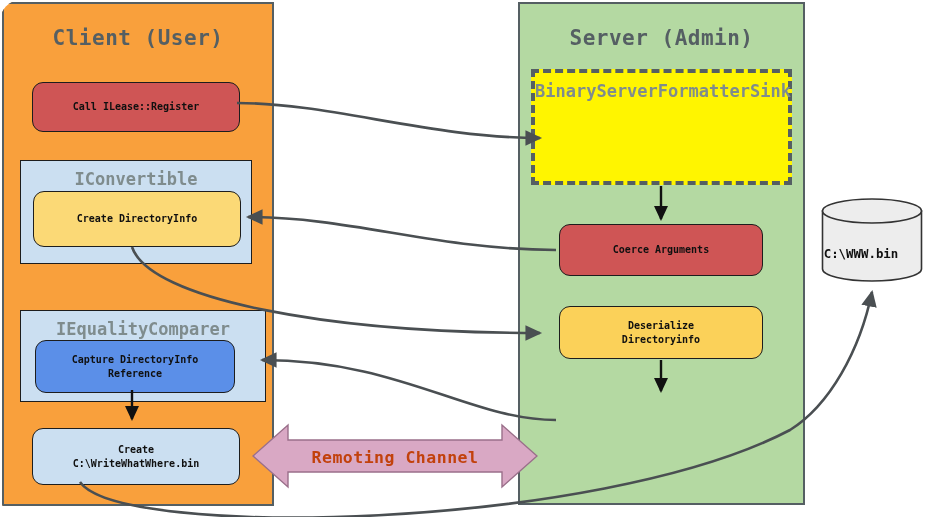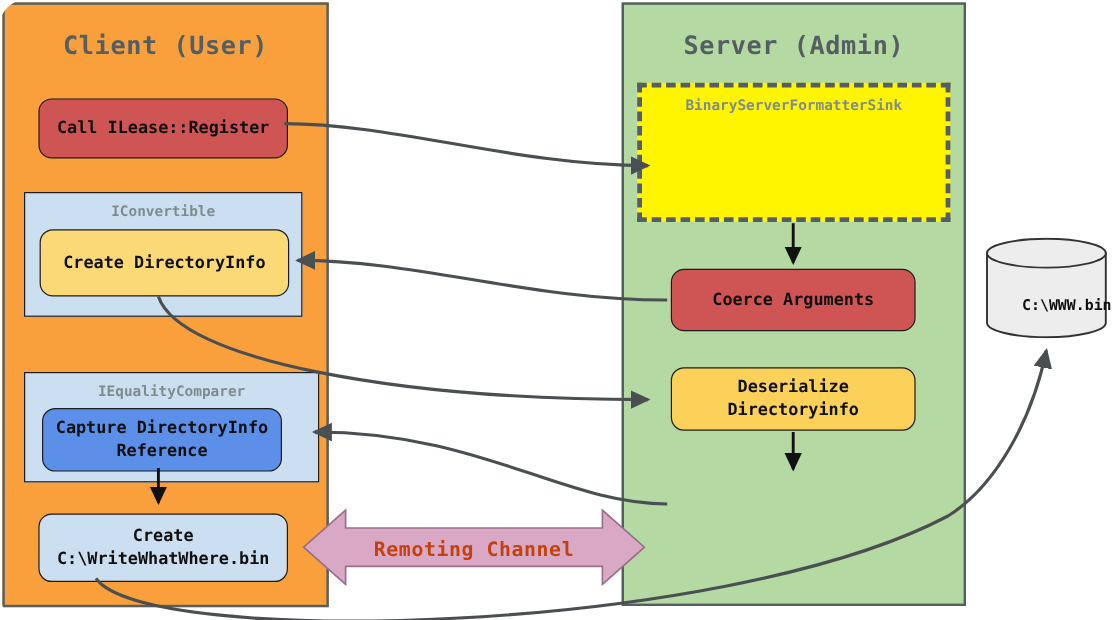--- a/index.html
+++ b/index.html
@@ -41,38 +41,38 @@
   }
   .node {
     position: absolute;
     box-sizing: border-box;
     border: 1.6px solid #1d1d1d;
     border-radius: 11px;
     display: flex;
     align-items: center;
     justify-content: center;
     text-align: center;
-    font-size: 14px;
+    font-size: 10px;
     font-weight: bold;
     color: #101010;
     line-height: 1.35;
     white-space: pre-line;
   }
   .group {
     position: absolute;
     box-sizing: border-box;
     border: 1.6px solid #1d1d1d;
     background: #CBDFF1;
   }
   .group-title {
     position: absolute;
     width: 100%;
     text-align: center;
     top: 8px;
-    font-size: 12px;
+    font-size: 17px;
     font-weight: bold;
     color: #7f8c8d;
   }
   
   #node-call-ilease {
     left: 28px; top: 78px; width: 208px; height: 50px;
     background: #CF5555;
   }
   #group-iconvertible {
     left: 16px; top: 156px; width: 232px; height: 104px;
@@ -121,21 +121,20 @@
     position: absolute;
     left: 821px; top: 198px; width: 102px; height: 84px;
   }
   #cylinder-label {
     position: absolute;
     left: 821px; top: 246px; width: 80px;
     text-align: center;
     font-size: 12.4px;
     font-weight: bold;
     color: #101010;
-    margin-left: 28px;
   }
   
   #remoting-arrow {
     position: absolute;
     left: 252px; top: 423px; width: 286px; height: 66px;
   }
   #remoting-label {
     position: absolute;
     left: 252px; top: 448px; width: 286px;
     text-align: center;

